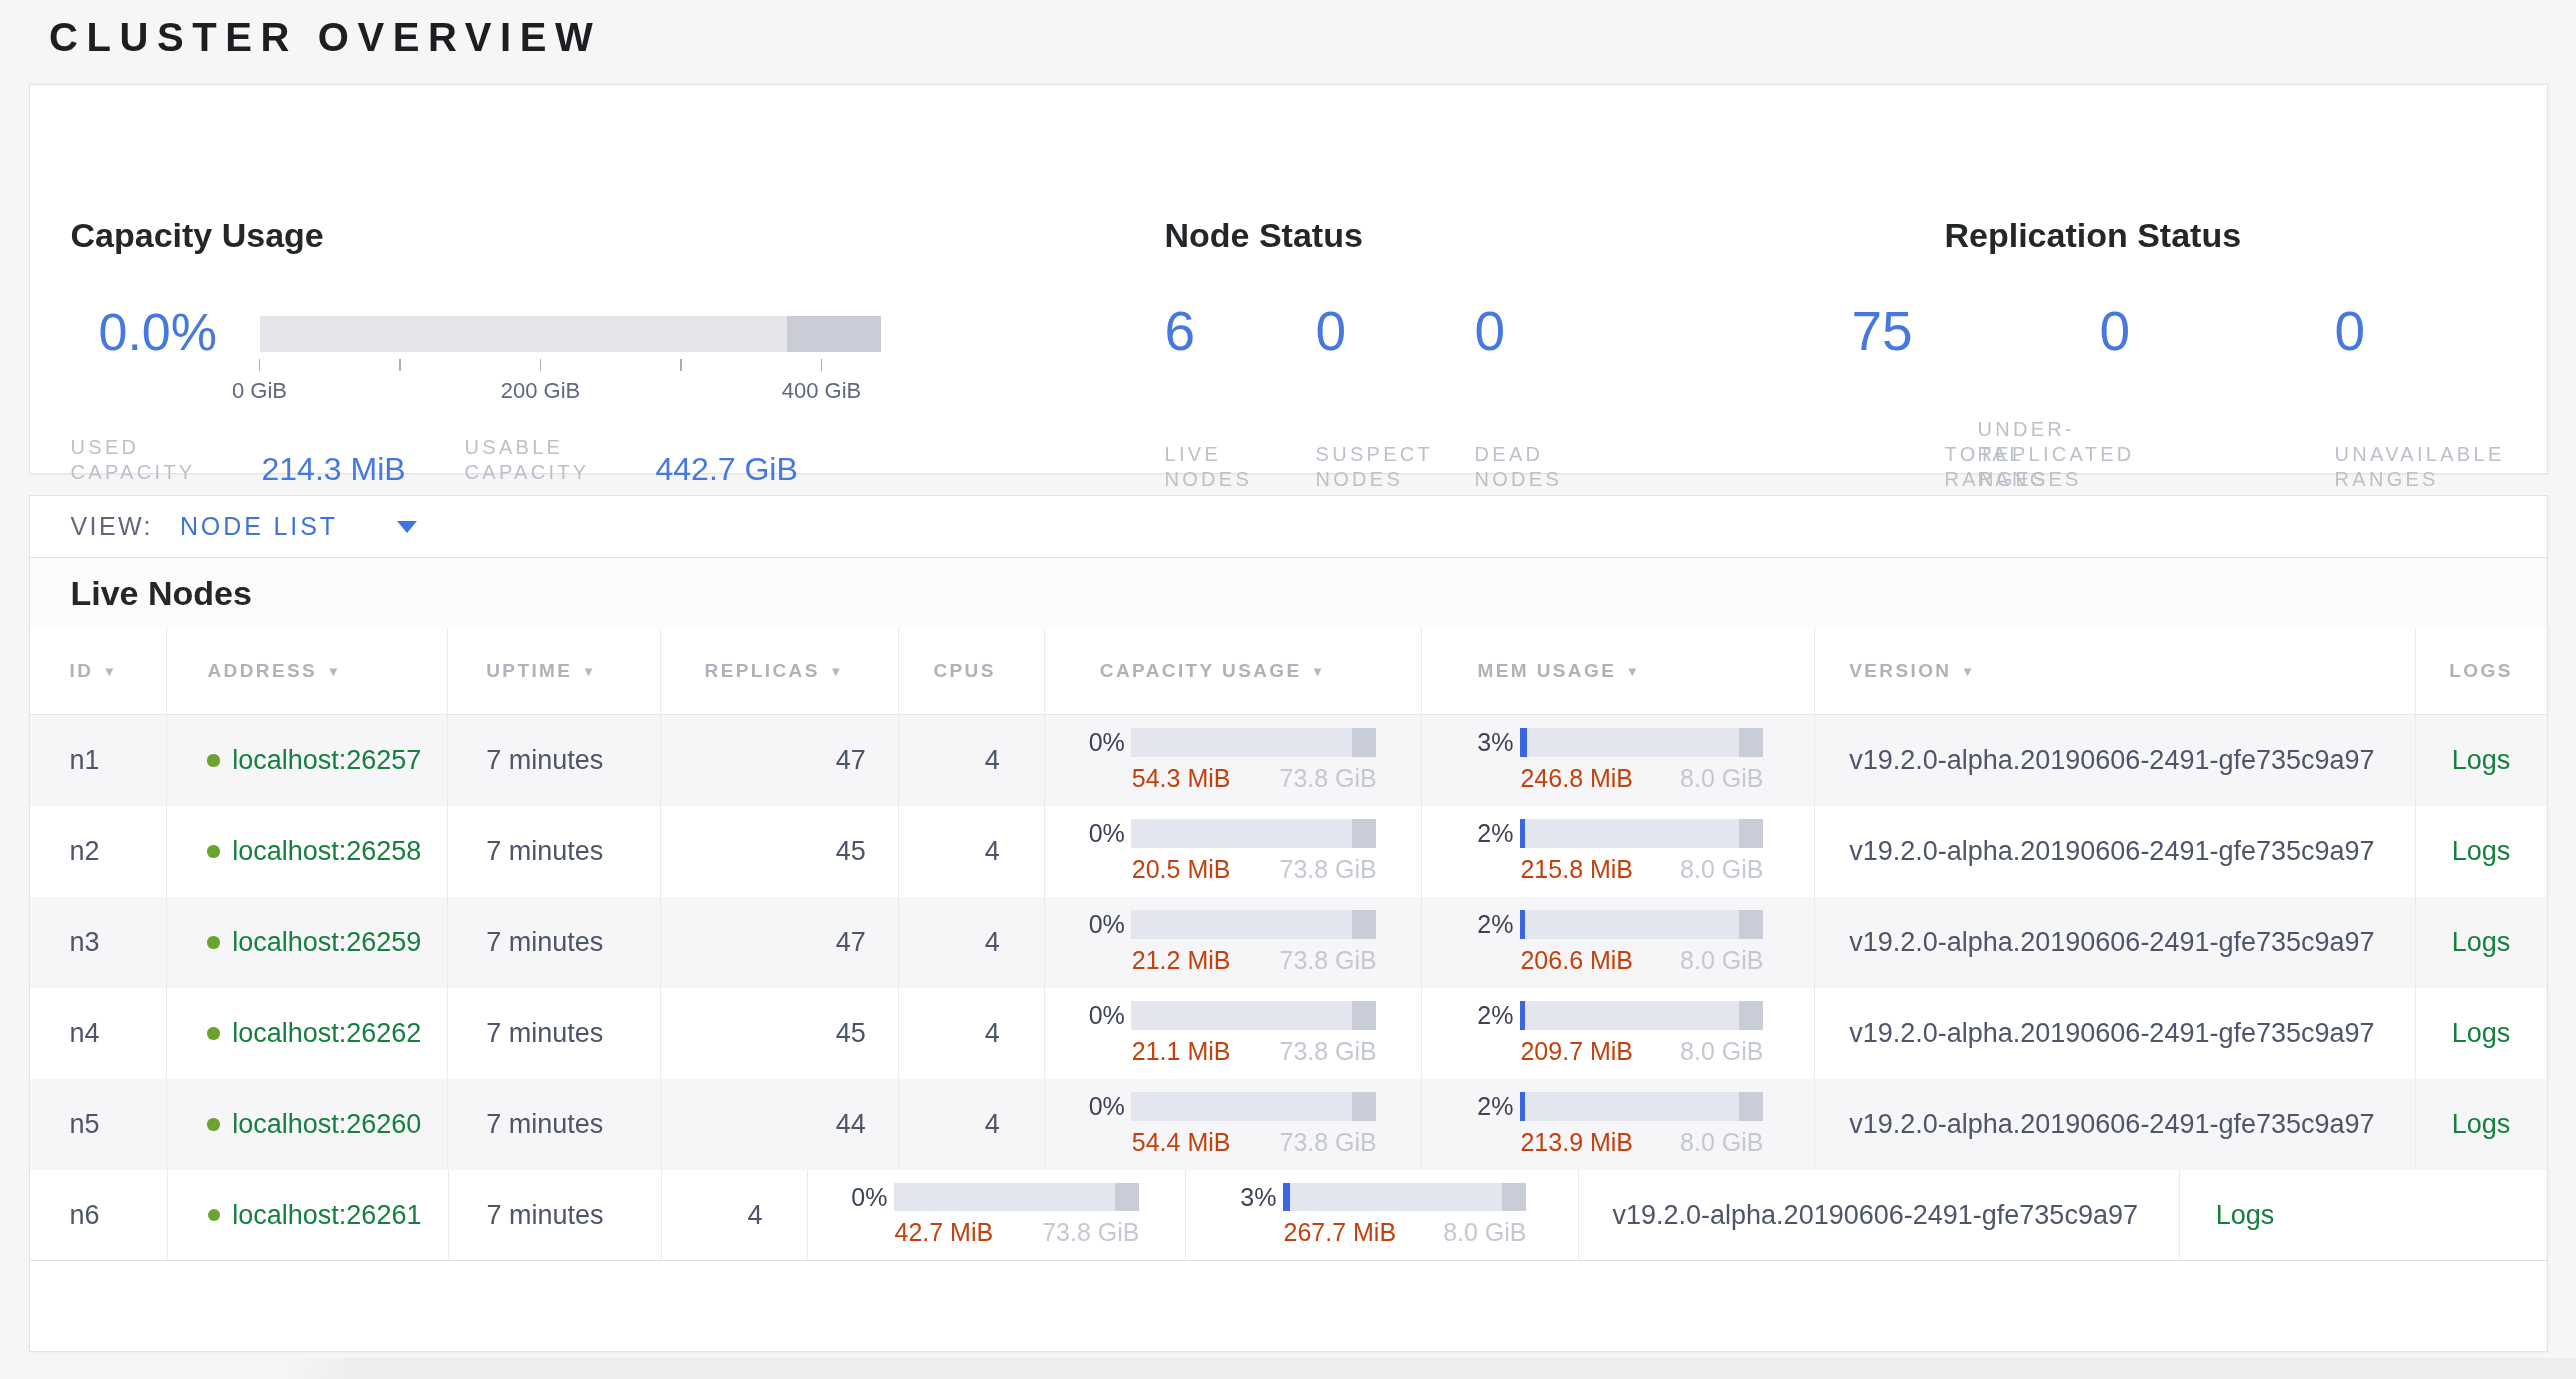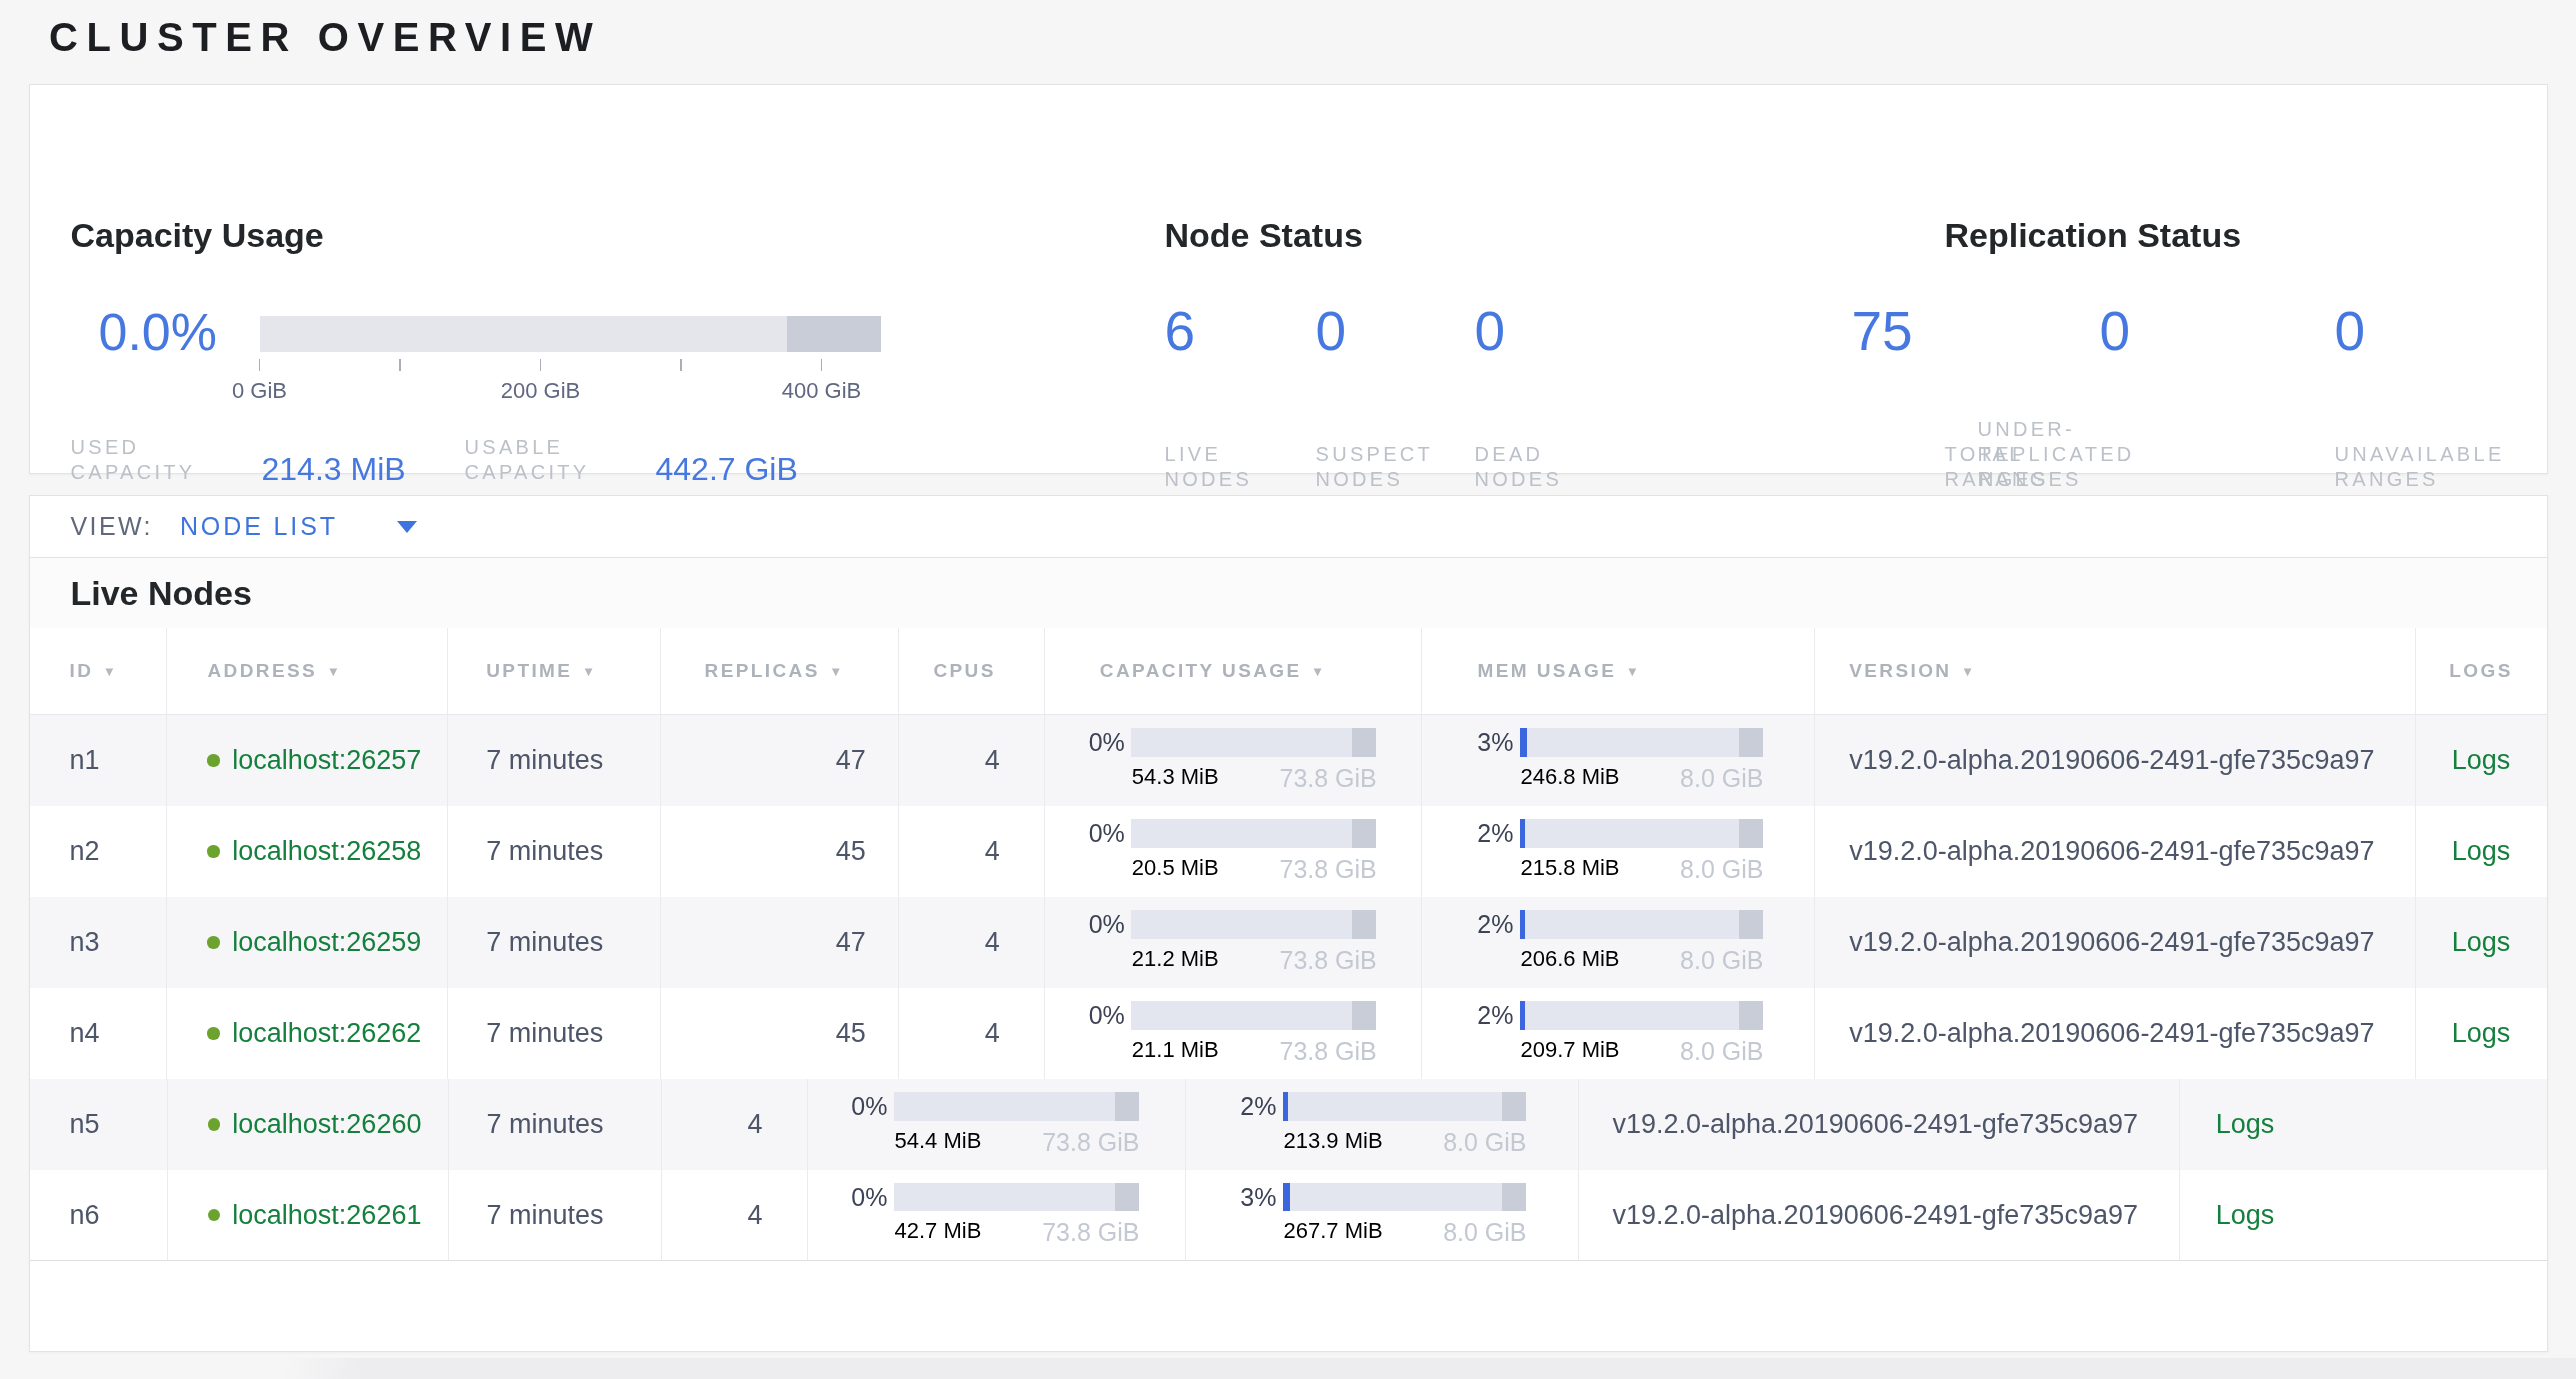--- a/index.html
+++ b/index.html
@@ -116,21 +116,21 @@
   .c-cap .usage-pct { width: 80px; }
   .c-mem .usage-pct { width: 91px; }
   .ubar { position: relative; height: 28.5px; background: #e3e6ee; overflow: hidden; }
   .c-cap .ubar { width: 245px; }
   .c-mem .ubar { width: 243px; }
   .ubar .ufill { position: absolute; left: 0; top: 0; bottom: 0; background: #3c66dd; }
   .ubar .ucap  { position: absolute; right: 0; top: 0; bottom: 0; background: #c9cdd7; }
   .usage-vals { display: flex; justify-content: space-between; margin-top: 6.7px; }
   .c-cap .usage-vals { margin-left: 87px; width: 245px; }
   .c-mem .usage-vals { margin-left: 98px; width: 243px; }
-  .uv-used  { font-size: 22px; color: #000000; }
+  .uv-used  { font-size: 25px; color: #c2410c; }
   .uv-total { font-size: 25px; color: #c3c8d2; }
 
   .footer-band {
     position: absolute; left: 0; top: 1358px; width: 2576px; height: 21px;
     background: linear-gradient(100deg, #f6f6f7 11%, #ededef 14%);
   }
 </style>
 </head>
 <body>
 
@@ -466,20 +466,23 @@
     <div class="td c-id">
           <span>n5</span>
         </div>
     <div class="td c-addr">
       <span class="status-dot"></span>
       <a class="link">localhost:26260</a>
     </div>
     <div class="td c-up">
           <span>7 minutes</span>
         </div>
+    <div class="td c-rep right">
+          <span>44</span>
+        </div>
     <div class="td c-cpu right">
           <span>4</span>
         </div>
     <div class="td c-cap">
       <div class="usage">
         <div class="usage-top">
           <span class="usage-pct">0%</span>
           <div class="ubar">
             <div class="ufill cap-fill" style="width: 0%;"></div>
             <div class="ucap cap-cap" style="width: 10%;"></div>

